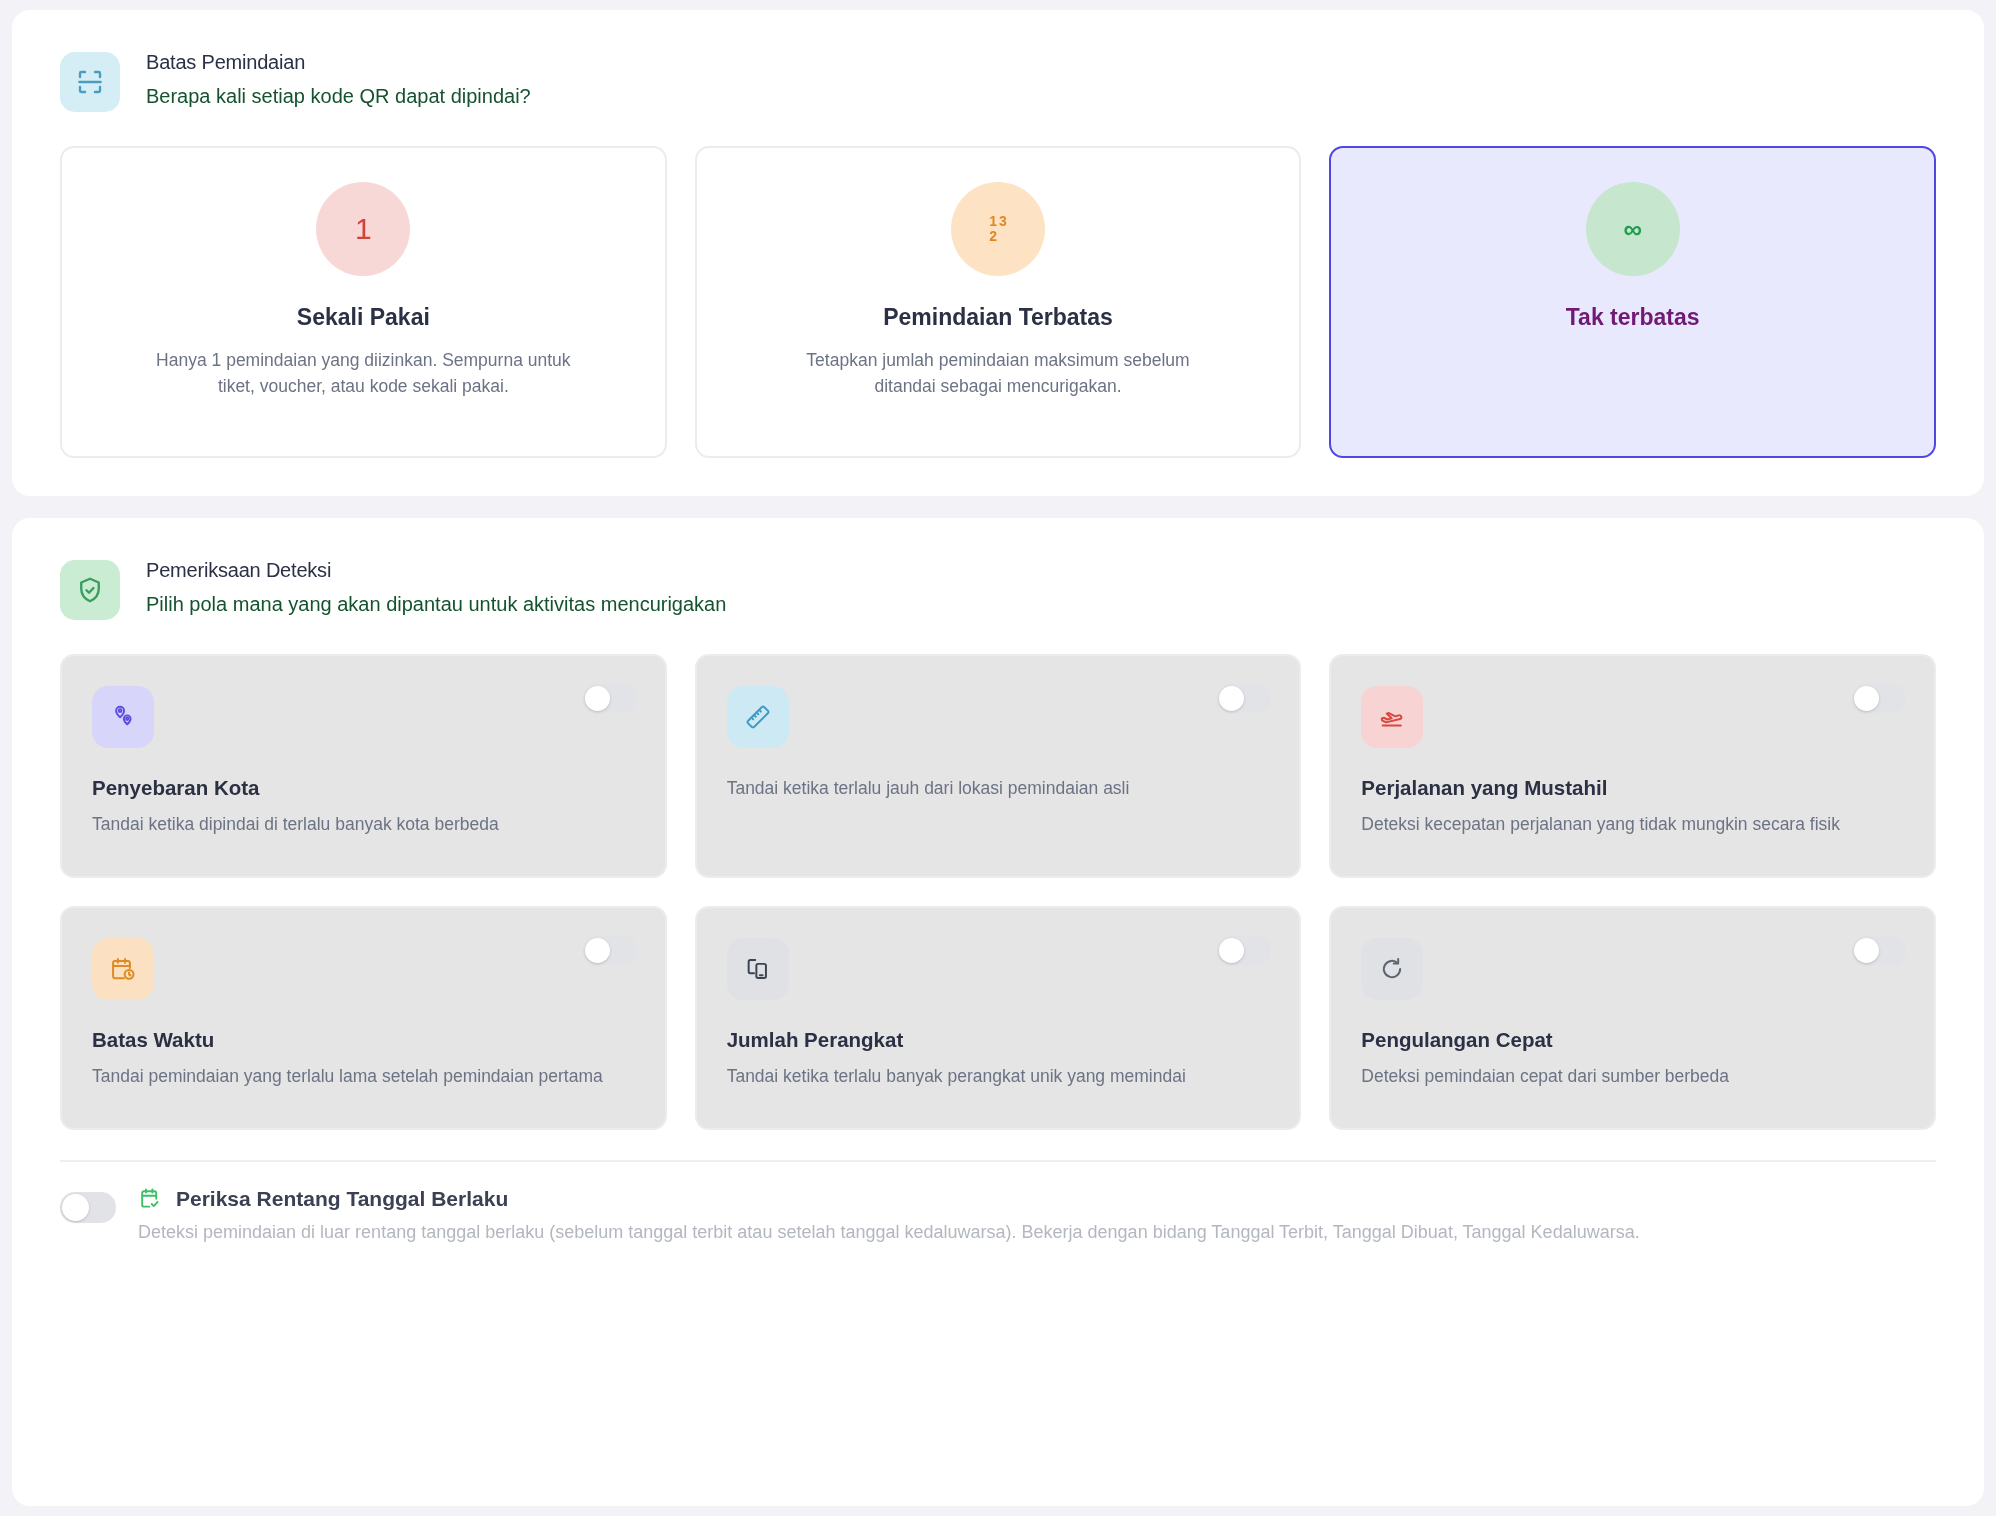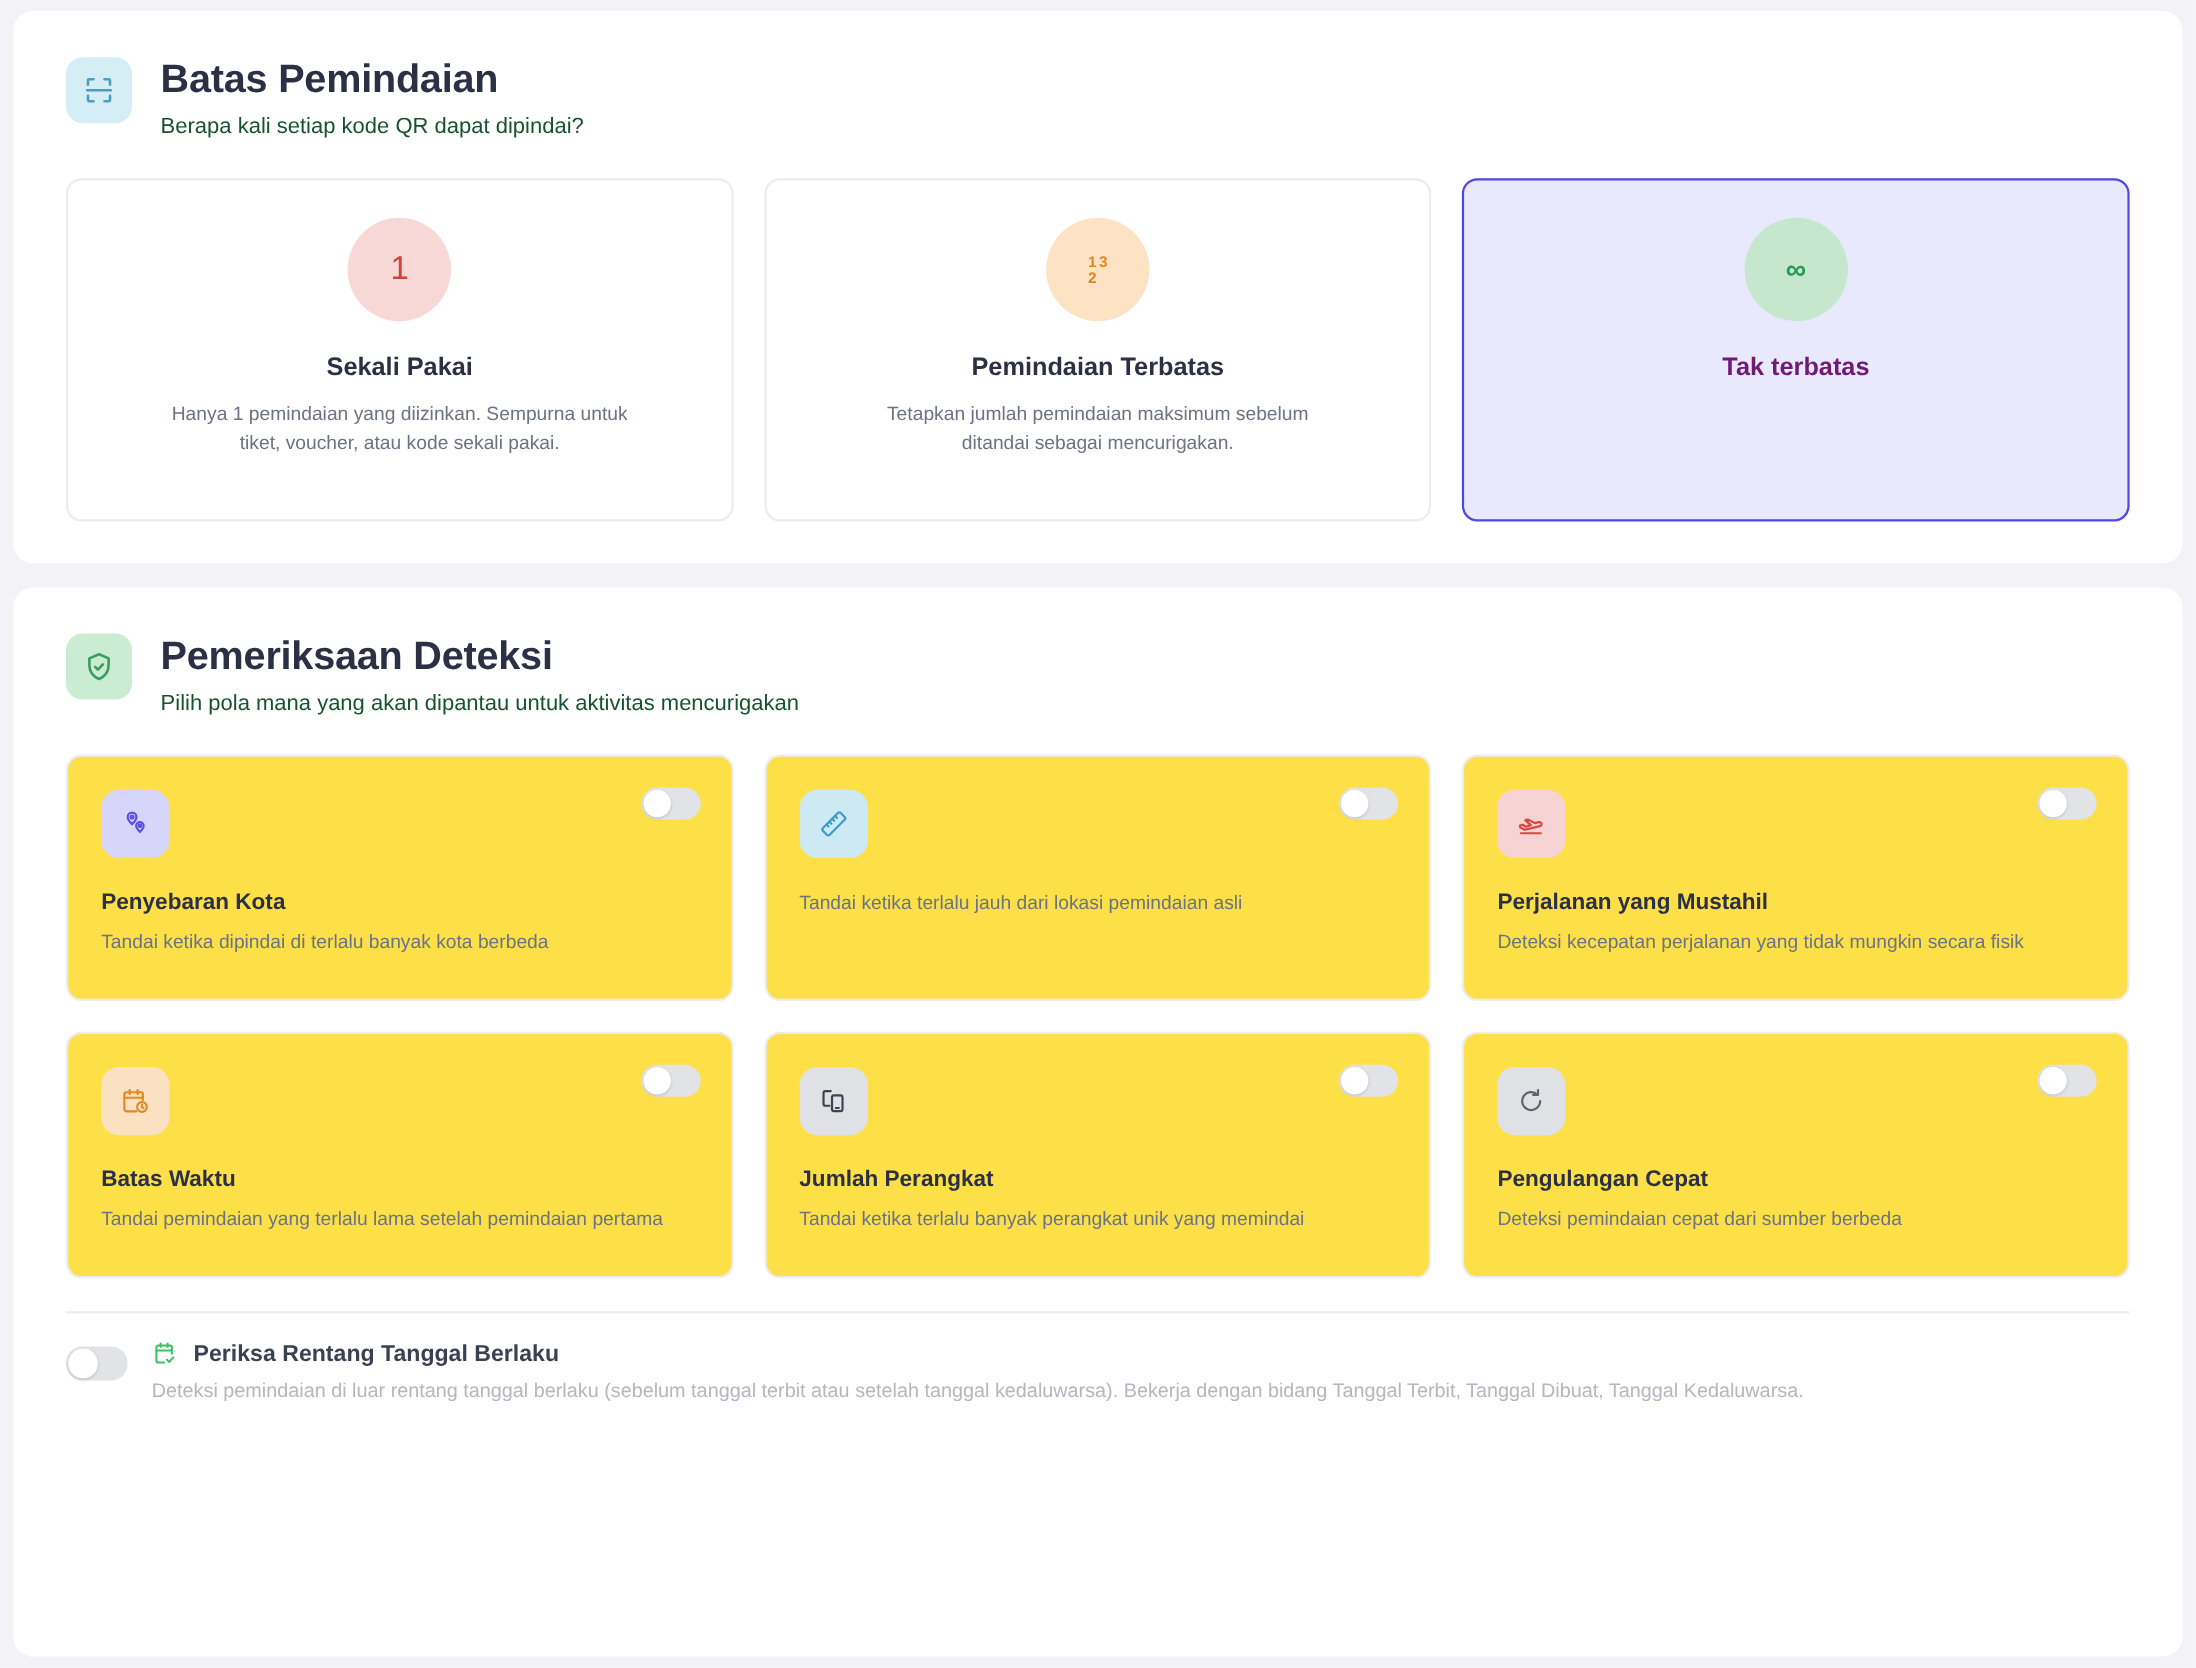--- a/index.html
+++ b/index.html
@@ -41,22 +41,22 @@
   .sec-icon {
     width: 60px; height: 60px;
     border-radius: 15px;
     display: flex; align-items: center; justify-content: center;
     flex: 0 0 auto;
     margin-top: 2px;
   }
   .sec-icon.blue  { background: #d5eef5; }
   .sec-icon.green { background: #c9ecd2; }
   .sec-title {
-    font-size: 36px;
-    font-weight: 700;
+    font-size: 20px;
+    font-weight: 400;
     color: #2b3044;
     letter-spacing: -0.2px;
     line-height: 1.2;
   }
   .sec-sub {
     font-size: 20px;
     color: #14532d;
     margin-top: 9px;
     line-height: 1.3;
   }
@@ -122,21 +122,21 @@
   
   .det-grid {
     display: grid;
     grid-template-columns: repeat(3, 1fr);
     gap: 28px 28px;
   }
   .det-card {
     position: relative;
     border: 2px solid #ebecef;
     border-radius: 14px;
-    background: #fde047;
+    background: #e5e5e5;
     padding: 30px 30px 28px 30px;
     min-height: 224px;
   }
   .det-icon {
     width: 62px; height: 62px;
     border-radius: 16px;
     display: flex; align-items: center; justify-content: center;
     margin-bottom: 28px;
   }
   .det-icon.purple { background: #d8d5fb; }

